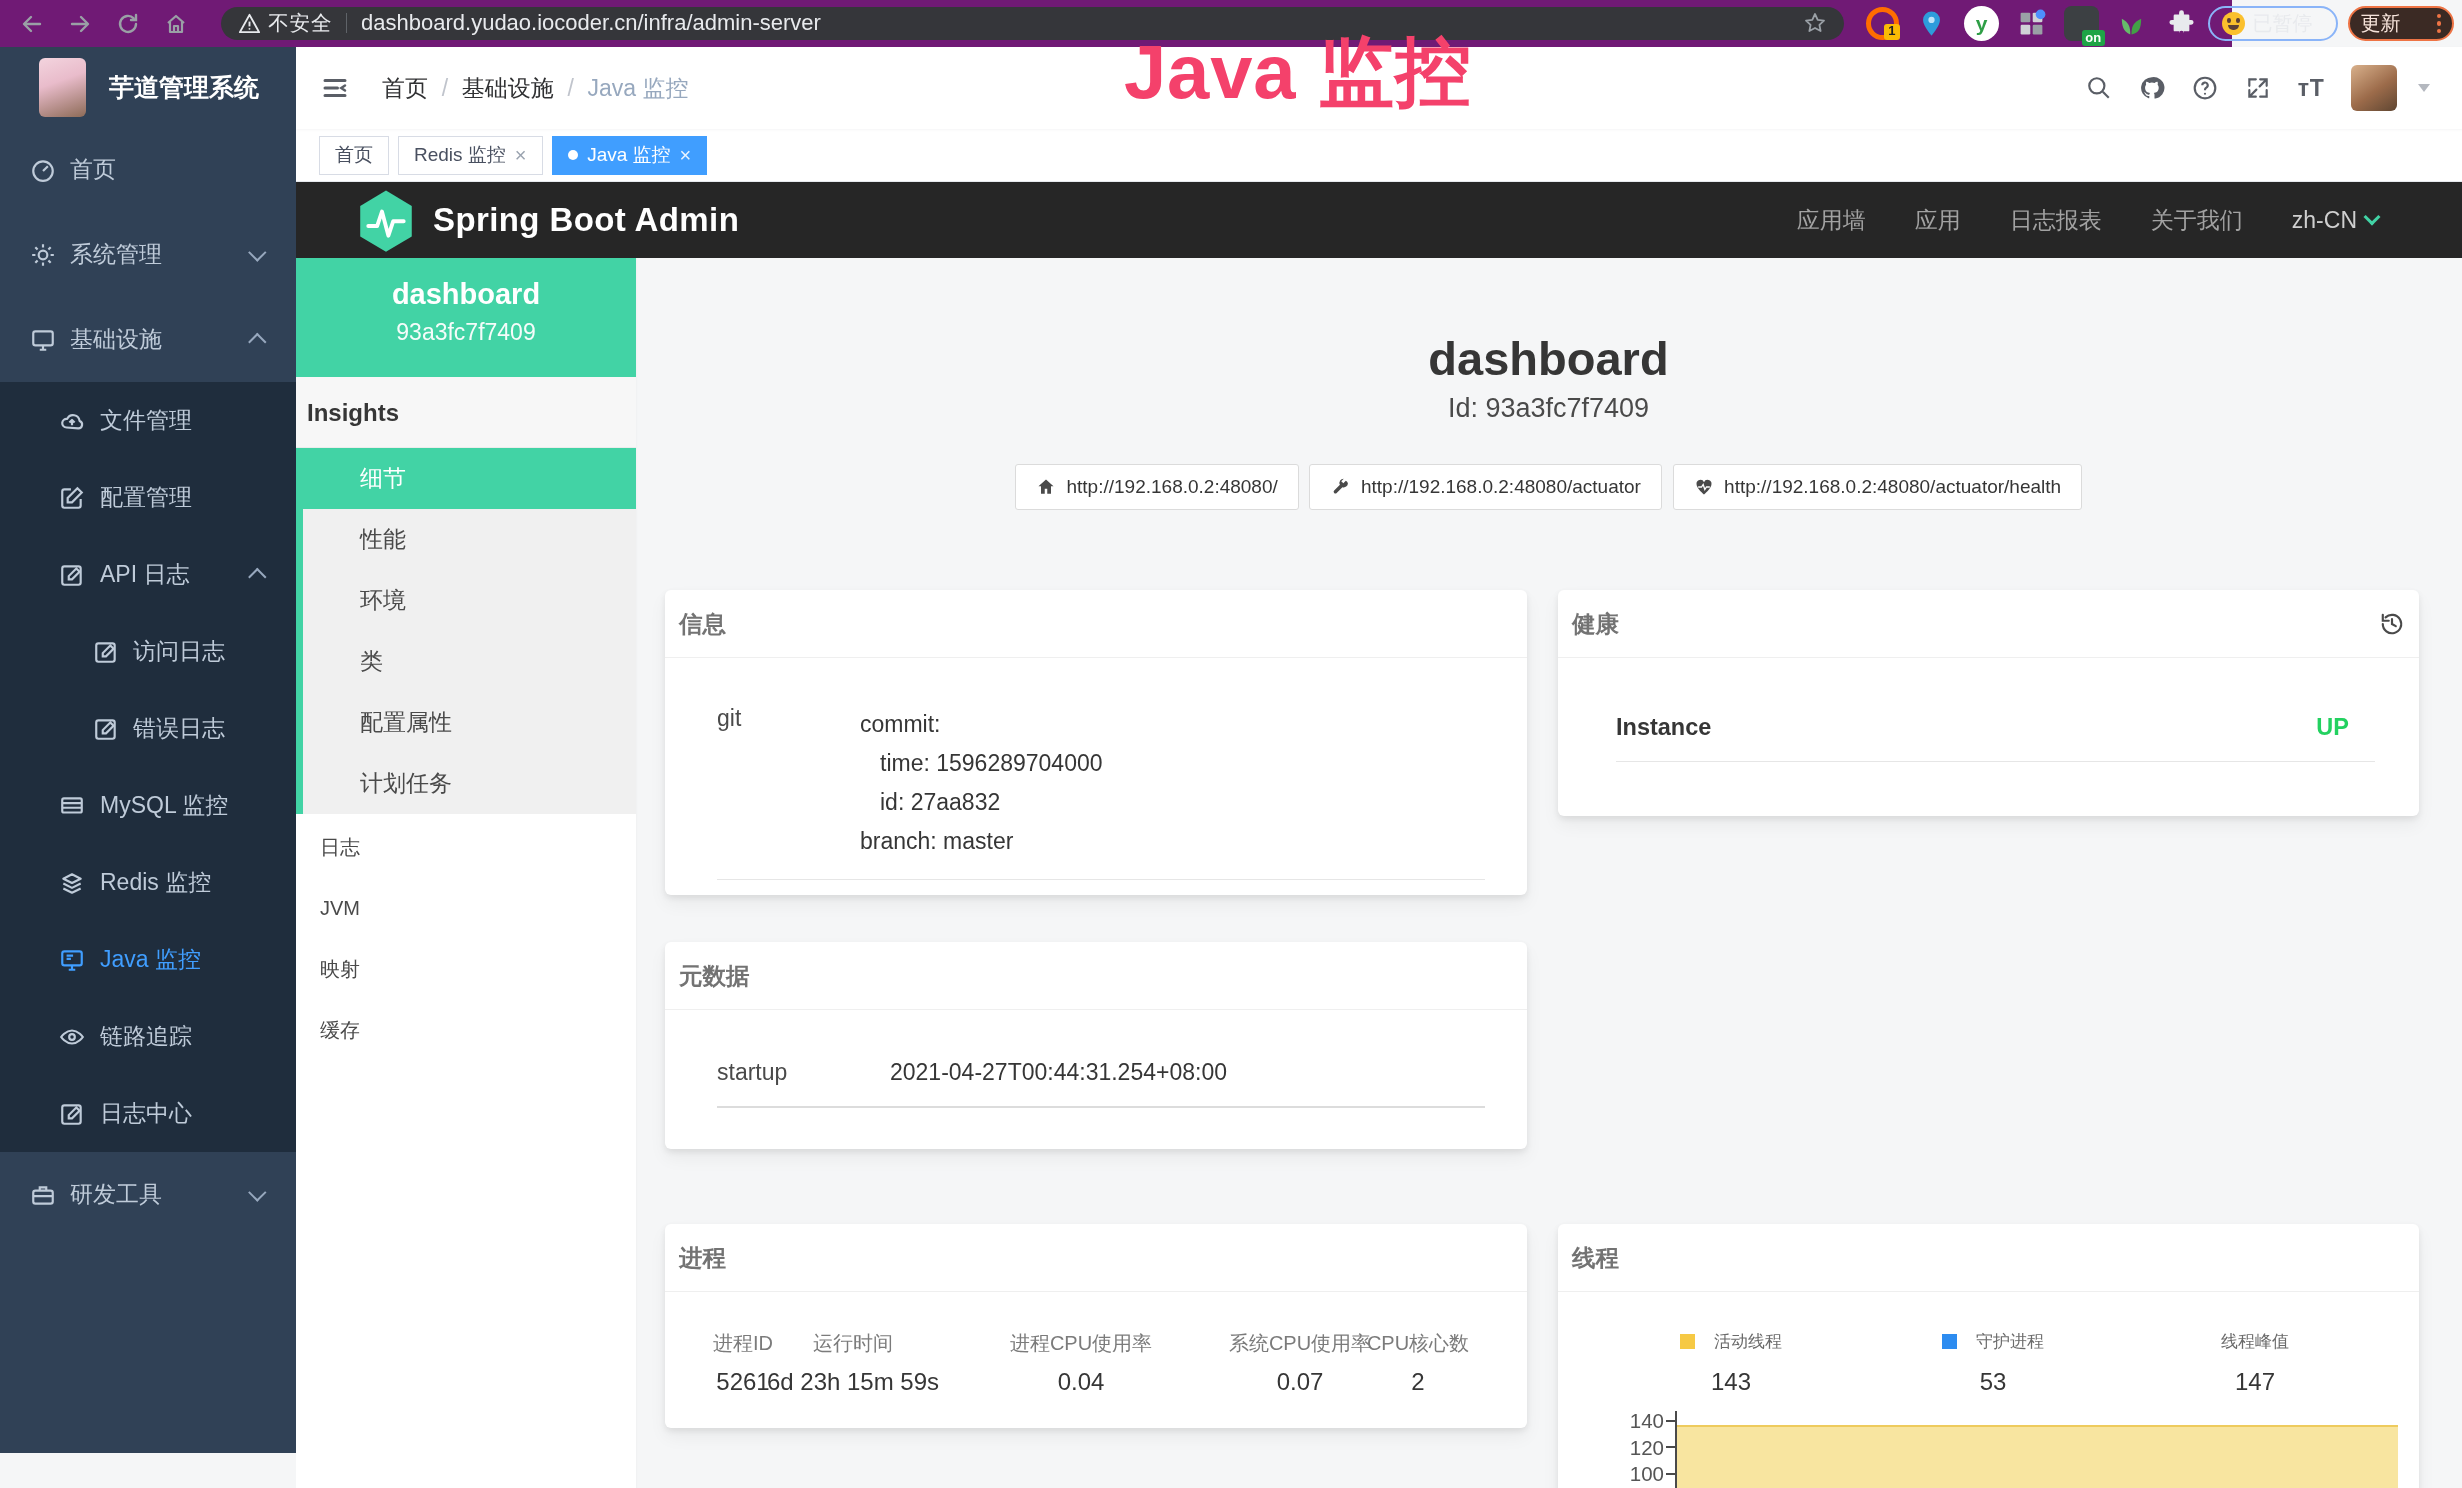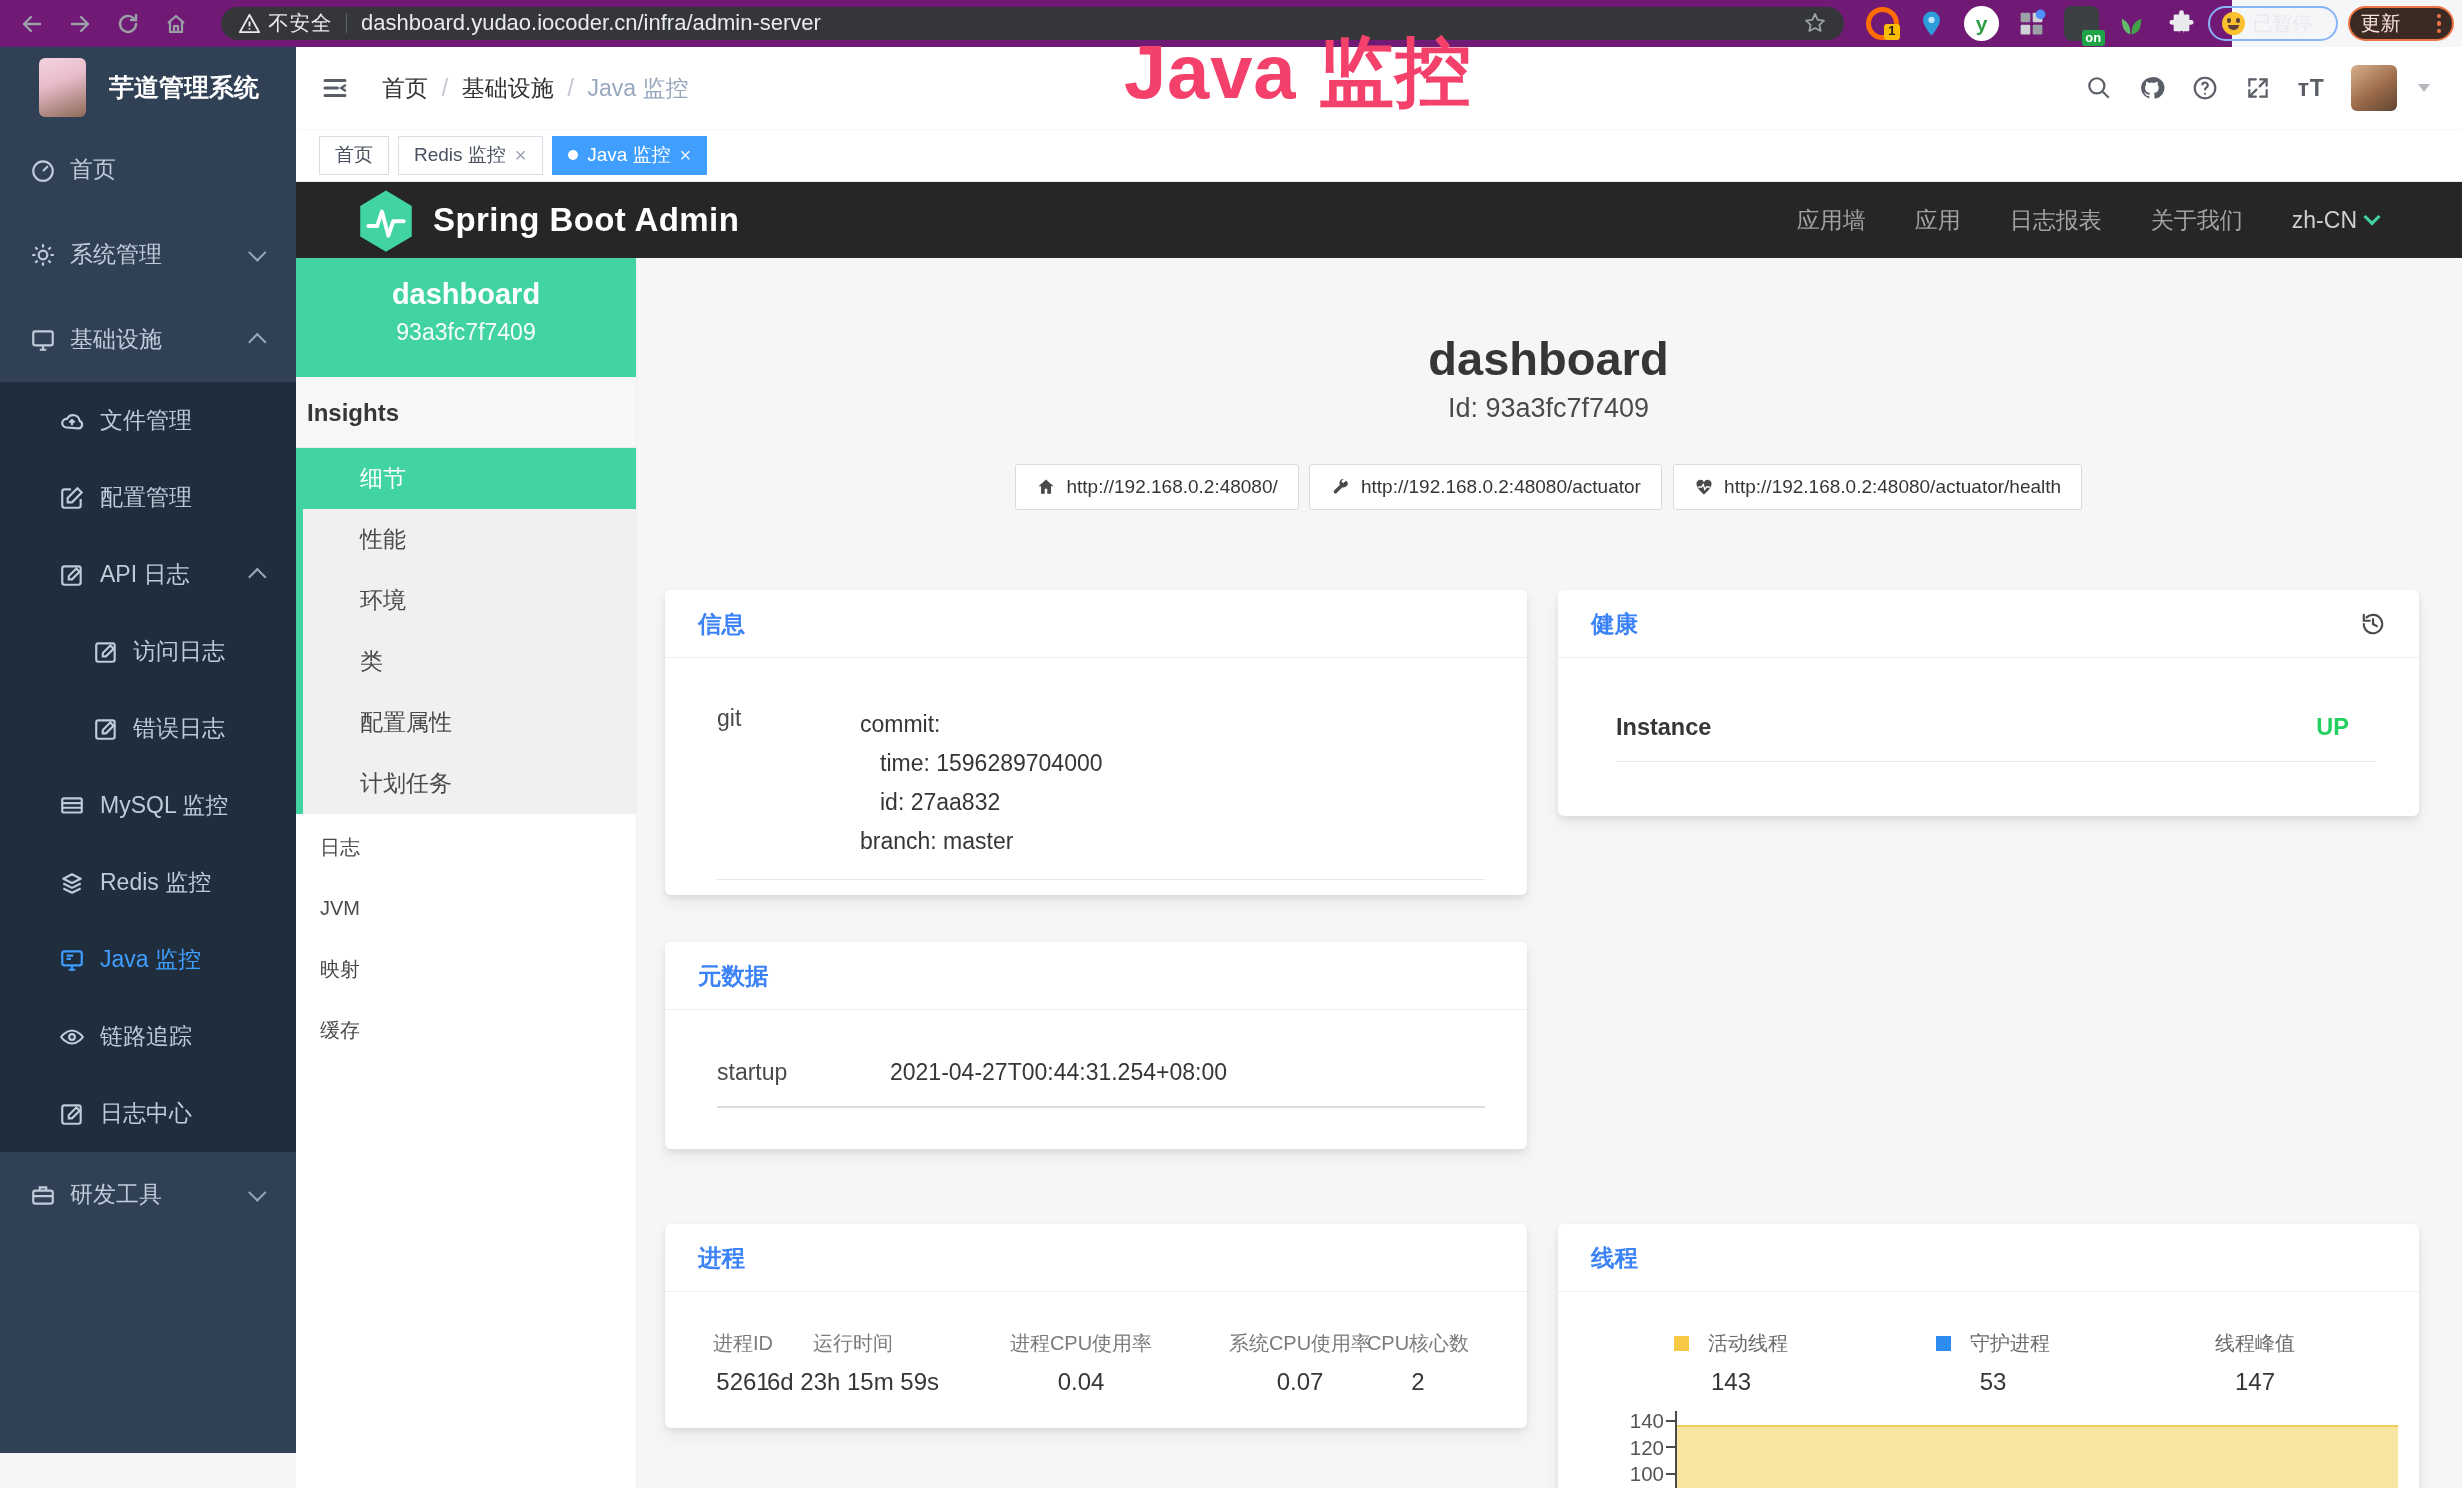--- a/index.html
+++ b/index.html
@@ -107,21 +107,21 @@
   
   .sba-main{position:absolute;left:635px;top:258px;width:1827px;height:1231px;background:#f5f6f7;overflow:hidden;}
   .dtitle{position:absolute;left:0;top:73px;width:100%;text-align:center;font-size:47px;font-weight:600;color:#363636;}
   .dsub{position:absolute;left:0;top:135px;width:100%;text-align:center;font-size:27px;color:#4a4a4a;}
   .links{position:absolute;left:0;top:206px;width:100%;display:flex;justify-content:center;gap:10.6px;}
   .lbtn{height:44px;background:#fff;border:0.8px solid #dbdbdb;border-radius:3px;display:flex;align-items:center;padding:0 20px;font-size:19px;color:#363636;gap:10.6px;cursor:pointer;}
   .lbtn .lic{width:20px;height:20px;color:#4a4a4a;flex:none;}
   .lbtn .lic svg{width:20px;height:20px;}
 
   .card{position:absolute;background:#fff;border-radius:6px;box-shadow:0 3px 6px rgba(10,10,10,.08),0 9px 18px rgba(10,10,10,.05);}
-  .card-h{height:68px;display:flex;align-items:center;padding:0 33px;border-bottom:1.5px solid #efefef;font-size:23.5px;font-weight:bold;color:#3b82f6;box-sizing:border-box;}
+  .card-h{height:68px;display:flex;align-items:center;padding:0 14px;border-bottom:1.5px solid #efefef;font-size:23.5px;font-weight:bold;color:#737373;box-sizing:border-box;}
   .card-h .hist{margin-left:auto;width:26px;height:26px;color:#4a4a4a;cursor:pointer;}
   .card-h .hist svg{width:26px;height:26px;}
 
   .card.info{left:30px;top:332px;width:862px;height:305px;}
   .irow{display:flex;padding:47px 42px 0 52px;font-size:23px;}
   .ilabel{width:143px;color:#4a4a4a;flex:none;}
   .ilines{flex:1;color:#363636;line-height:39px;}
   .ind{padding-left:20px;}
   .cdiv{border-top:1.5px solid #e6e6e6;margin:18px 42px 0 52px;}
 
@@ -138,21 +138,21 @@
   .card.meta .cdiv{margin:20px 42px 0 52px;border-top-width:2.3px;border-color:#dcdcdc;}
 
   .card.proc{left:30px;top:966px;width:862px;height:204px;}
   .pcol{position:absolute;transform:translateX(-50%);text-align:center;white-space:nowrap;}
   .ph{top:106px;font-size:20px;color:#7b7b7b;}
   .pv{top:144px;font-size:24px;color:#363636;}
   .px0{left:78px;}.px1{left:188px;}.px2{left:416px;}.px3{left:635px;}.px4{left:753px;}
 
   .card.thr{left:923px;top:966px;width:861px;height:319px;overflow:hidden;}
   .tcol{position:absolute;transform:translateX(-50%);text-align:center;white-space:nowrap;}
-  .th{top:106px;font-size:20px;color:#6b6b6b;display:flex;align-items:center;gap:19px;}
+  .th{top:106px;font-size:17px;color:#6b6b6b;display:flex;align-items:center;gap:19px;}
   .tv{top:144px;font-size:24px;color:#363636;}
   .tx0{left:173px;}.tx1{left:435px;}.tx2{left:697px;}
   .sq{width:15px;height:15px;display:inline-block;flex:none;}
   .sq.y{background:#f6c944;}
   .sq.b{background:#2d8cf0;}
   .yl{position:absolute;left:47px;width:59px;text-align:right;font-size:20.5px;color:#555;}
   .ytick{position:absolute;left:108px;width:9px;height:2.3px;background:#4a4a4a;}
   .yaxis{position:absolute;left:117px;top:187px;width:2.3px;height:137px;background:#4a4a4a;}
   .area{position:absolute;left:119px;top:201px;width:721px;height:167px;background:#f8e5a0;border-top:2.3px solid #eecb5d;}
 </style>

